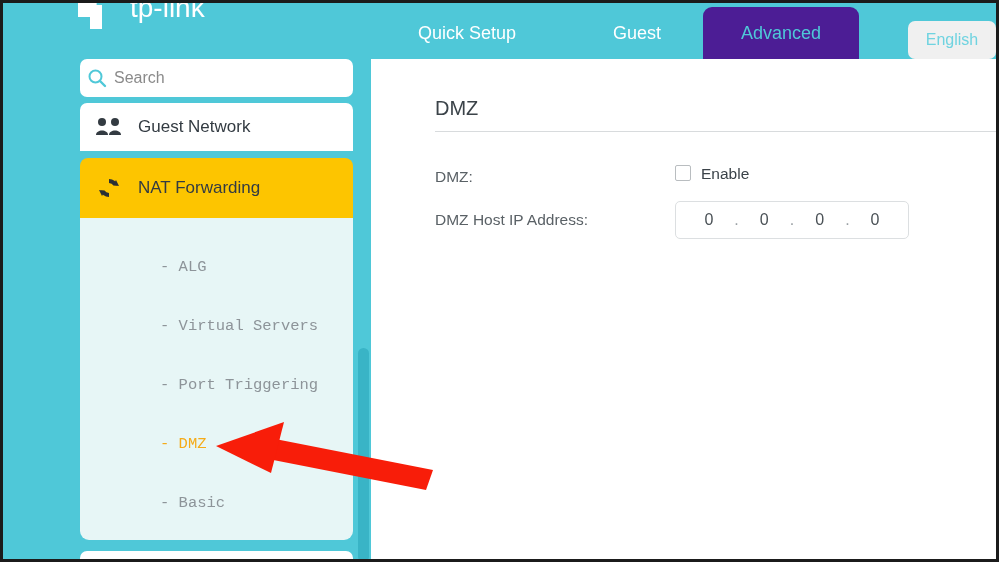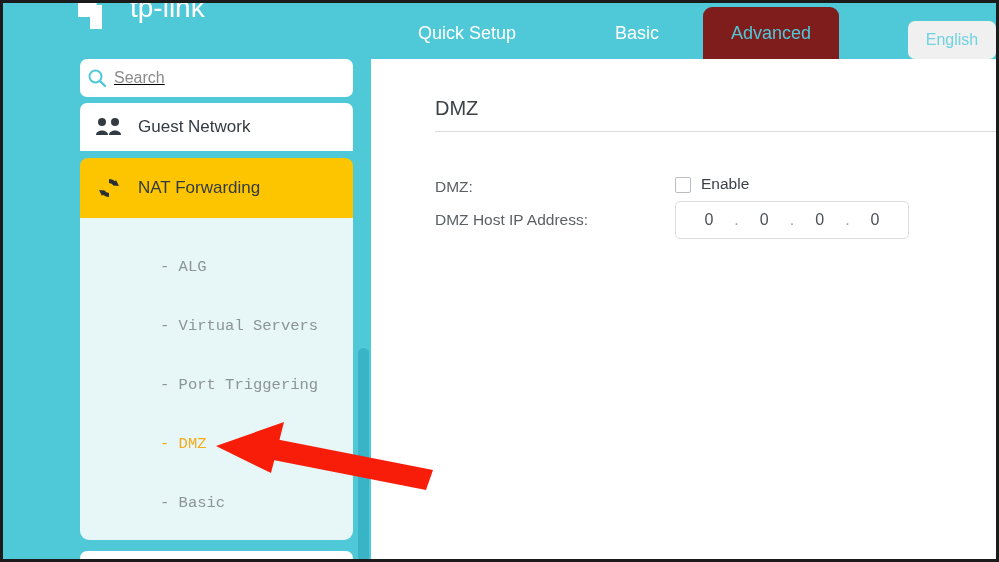--- a/index.html
+++ b/index.html
@@ -60,22 +60,22 @@
     color: #ffffff;
     text-align: center;
     white-space: nowrap;
     cursor: pointer;
     user-select: none;
   }
   .tab-quick  { left: 24px;  width: 140px; }
   .tab-basic  { left: 218px; width: 92px; }
   .tab-adv {
     left: 330px;
-    width: 136px;
-    background: #7f1d1d;
+    width: 156px;
+    background: #4c1d95;
     color: #4fc8d8;
     border-radius: 9px 9px 0 0;
   }
 
   .lang-btn {
     position: absolute;
     left: 905px;
     top: 18px;
     width: 88px;
     height: 38px;
@@ -103,21 +103,20 @@
     position: absolute;
     left: 77px;
     top: 0px;
     width: 273px;
     height: 38px;
     background: #ffffff;
     border-radius: 7px;
     display: flex;
     align-items: center;
     cursor: text;
-    text-decoration: underline;
   }
   .search-icon {
     width: 34px;
     height: 38px;
     display: flex;
     align-items: center;
     justify-content: center;
     flex: none;
   }
   .search-input {
@@ -242,39 +241,39 @@
     width: 561px;
     height: 1px;
     background: #d8dbdd;
   }
 
   .form-row {
     position: absolute;
     left: 64px;
     width: 561px;
   }
-  .row-dmz { top: 116px; height: 24px; }
+  .row-dmz { top: 106px; height: 24px; }
   .row-ip  { top: 142px; height: 38px; }
 
   .field-label {
     position: absolute;
     left: 0;
     top: 0;
     font-size: 15.5px;
     color: #5a6166;
     line-height: 24px;
   }
   .row-ip .field-label { line-height: 38px; }
 
   .checkbox-group {
     position: absolute;
     left: 240px;
     top: 0;
     display: flex;
-    align-items: flex-end;
+    align-items: flex-start;
     cursor: pointer;
     user-select: none;
   }
   .checkbox {
     width: 16px;
     height: 16px;
     border: 1px solid #b9bdc0;
     border-radius: 2px;
     background: #ffffff;
     flex: none;
@@ -332,21 +331,21 @@
     <div class="logo">
       <svg width="180" height="44" viewBox="0 0 180 44">
         <path d="M6,18 L6,30 L18,30 L18,42 L30,42 L30,18 Z" fill="#ffffff"></path>
         <path d="M18,4 A16,16 0 0,1 18,30 L18,18 L6,18 L6,4 Z" fill="#ffffff"></path>
         <text x="58" y="30" font-family="Liberation Sans, sans-serif" font-size="28" fill="#ffffff">tp-link</text>
       </svg>
     </div>
 
     <div class="nav-tabs">
       <div class="tab tab-quick">Quick Setup</div>
-      <div class="tab tab-basic">Basic</div>
+      <div class="tab tab-basic">Guest</div>
       <div class="tab tab-adv">Advanced</div>
     </div>
 
     <div class="lang-btn">English</div>
   </div>
 
   <div class="sidebar">
 
     <div class="search-box">
       <span class="search-icon">

